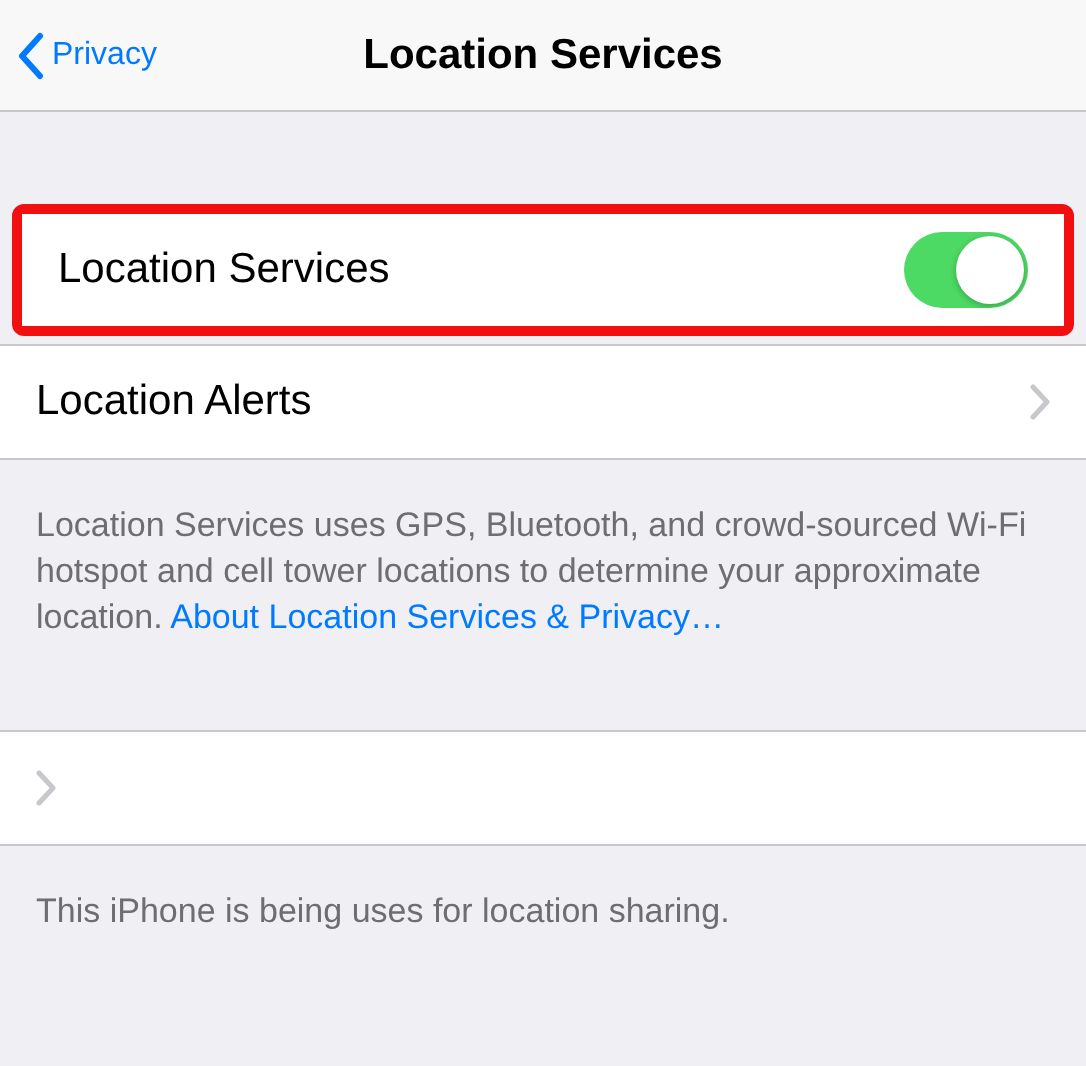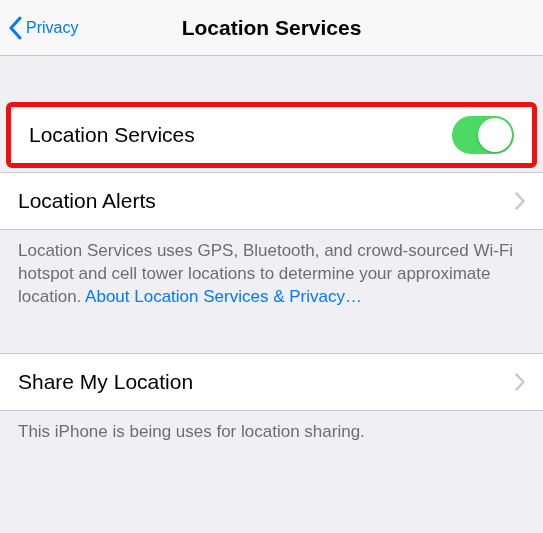--- a/index.html
+++ b/index.html
@@ -91,21 +91,21 @@
     .chevron {
       color: #c7c7cc;
       flex-shrink: 0;
     }
     .chevron svg {
       width: 10px;
       height: 18px;
       display: block;
     }
     .footer-text {
-      padding: 10px 18px 16px 18px;
+      padding: 22px 18px 16px 18px;
       font-size: 17px;
       color: #6d6d72;
       line-height: 1.35;
     }
     .footer-text .link {
       color: #007aff;
     }
     .spacer-mid {
       height: 28px;
     }
@@ -143,21 +143,20 @@
   </span>
 </div>
 
 <div class="footer-text">
   <span>Location Services uses GPS, Bluetooth, and crowd-sourced Wi-Fi hotspot and cell tower locations to determine your approximate location. </span><span class="link">About Location Services &amp; Privacy…</span>
 </div>
 
 <div class="spacer-mid"></div>
 
 <div class="cell">
-  <span class="cell-label">Share My Location</span>
   <span class="chevron">
     <svg viewBox="0 0 10 18">
         <polyline points="1.5,1.5 8.5,9 1.5,16.5" fill="none" stroke="#c7c7cc" stroke-width="2.5" stroke-linecap="round" stroke-linejoin="round"></polyline>
       </svg>
   </span>
 </div>
 
 <div class="footer-text">
   <span>This iPhone is being uses for location sharing.</span>
 </div>

